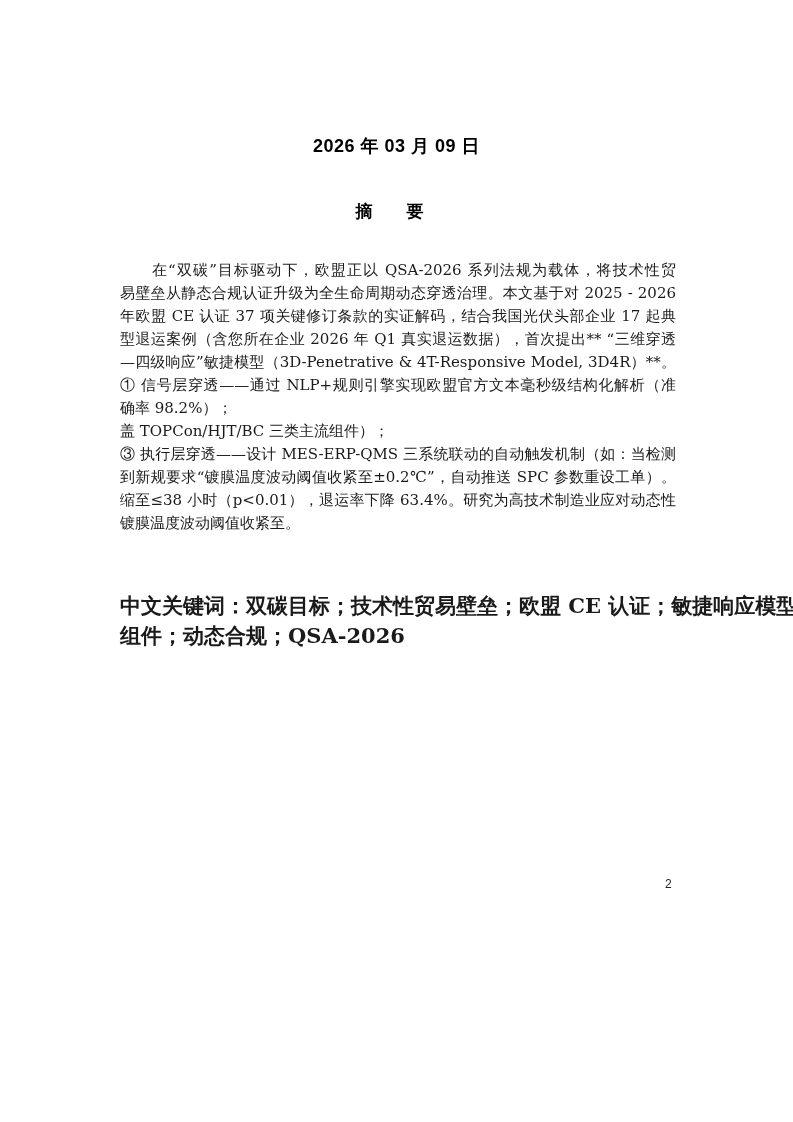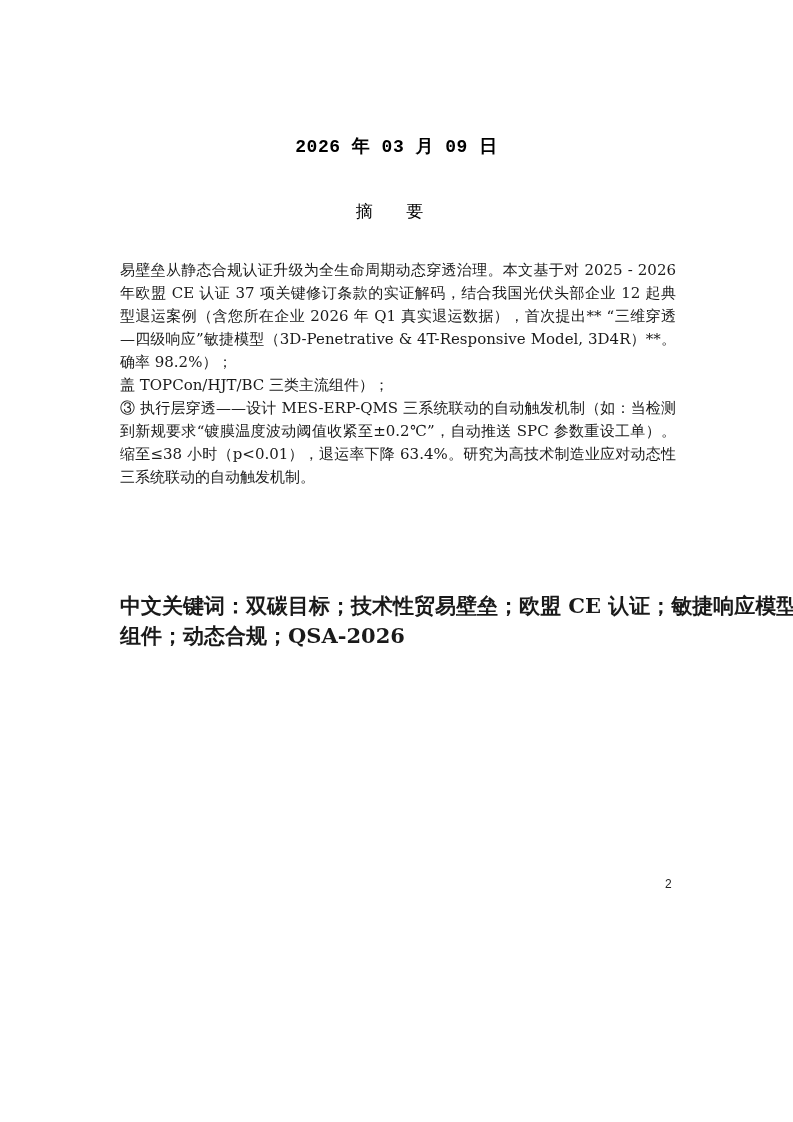--- a/index.html
+++ b/index.html
@@ -1,51 +1,53 @@
 <!DOCTYPE html>
 <html><head>
 <meta charset="utf-8">
 <style>
   html, body { margin: 0; padding: 0; background: #ffffff; }
   body { width: 793px; height: 1122px; position: relative; overflow: hidden;
          font-family: "DejaVu Serif", "Liberation Serif", serif; color: #1a1a1a; }
   .page { position: absolute; left: 0; top: 0; width: 793px; height: 1122px; }
   .date { position: absolute; top: 134px; left: 0; width: 793px; text-align: center;
-          font-family: Liberation Mono, monospace; font-weight: bold; font-size: 18px; color: #000; letter-spacing: 0.5px; }
+          font-family: Liberation Sans, sans-serif; font-weight: bold; font-size: 18px; color: #000; letter-spacing: 0.5px; }
   .abstract-title { position: absolute; top: 200px; left: 0; width: 793px; text-align: center;
-          font-weight: normal; font-size: 17px; color: #000; letter-spacing: 14px; }
+          font-weight: bold; font-size: 17px; color: #000; letter-spacing: 14px; }
   .body { position: absolute; left: 120px; top: 259px; width: 556px; }
   .line { display: block; height: 23px; line-height: 23px; font-size: 15px; white-space: nowrap;
           text-align: justify; text-align-last: justify; }
   .line.last { text-align-last: left; }
   .line.indent { padding-left: 32px; }
   .kw { display: block; font-size: 21px; white-space: nowrap; font-weight: bold; }
   .kw1 { position: absolute; left: 120px; top: 594px; width: 556px; height: 24px; line-height: 24px;
          text-align: justify; text-align-last: justify; }
   .kw2 { position: absolute; left: 120px; top: 624px; height: 24px; line-height: 24px; }
   .page-number { position: absolute; left: 665px; top: 877px; font-family: "Liberation Sans", "DejaVu Sans", sans-serif;
                  font-size: 12px; color: #222; }
 </style>
 </head>
 <body>
 
 <div class="page">
   <div class="date">2026 年 03 月 09 日</div>
   <div class="abstract-title">摘 要</div>
 
   <div class="body">
+    <span class="line indent">在“双碳”目标驱动下，欧盟正以 QSA-2026 系列法规为载体，将技术性贸</span>
     <span class="line">易壁垒从静态合规认证升级为全生命周期动态穿透治理。本文基于对 2025 - 2026</span>
-    <span class="line">年欧盟 CE 认证 37 项关键修订条款的实证解码，结合我国光伏头部企业 12 起典</span>
+    <span class="line">年欧盟 CE 认证 37 项关键修订条款的实证解码，结合我国光伏头部企业 17 起典</span>
     <span class="line">型退运案例（含您所在企业 2026 年 Q1 真实退运数据），首次提出** “三维穿透</span>
     <span class="line">—四级响应”敏捷模型（3D-Penetrative &amp; 4T-Responsive Model, 3D4R）**。</span>
+    <span class="line">① 信号层穿透——通过 NLP+规则引擎实现欧盟官方文本毫秒级结构化解析（准</span>
     <span class="line last">确率 98.2%）；</span>
     <span class="line last">盖 TOPCon/HJT/BC 三类主流组件）；</span>
     <span class="line">③ 执行层穿透——设计 MES-ERP-QMS 三系统联动的自动触发机制（如：当检测</span>
     <span class="line">到新规要求“镀膜温度波动阈值收紧至±0.2℃”，自动推送 SPC 参数重设工单）。</span>
     <span class="line">缩至≤38 小时（p&lt;0.01），退运率下降 63.4%。研究为高技术制造业应对动态性</span>
-    <span class="line last">三系统联动的自动触发机制。</span>
+    <span class="line last">镀膜温度波动阈值收紧至。</span>
   </div>
 
   <span class="kw kw1">中文关键词：双碳目标；技术性贸易壁垒；欧盟 CE 认证；敏捷响应模型；光伏</span>
   <span class="kw kw2">组件；动态合规；QSA-2026</span>
 
   <div class="page-number">2</div>
 </div>
 
 </body></html>

